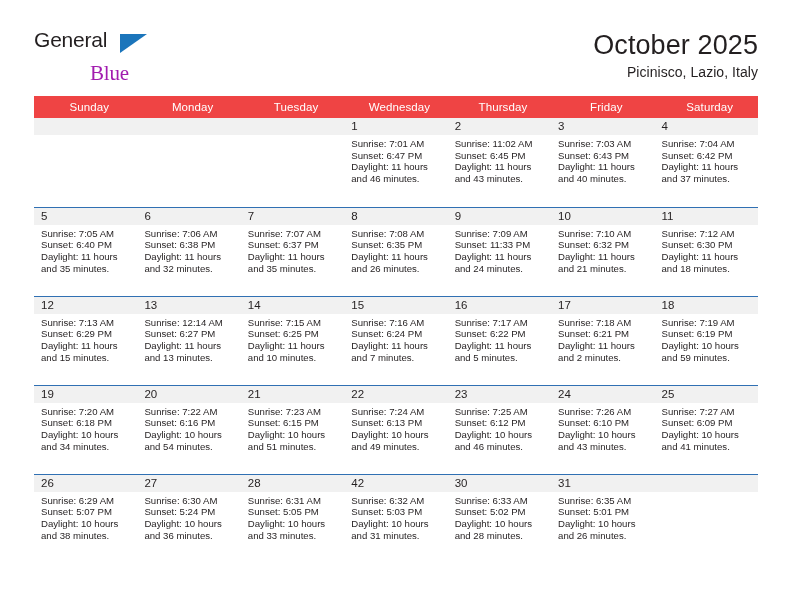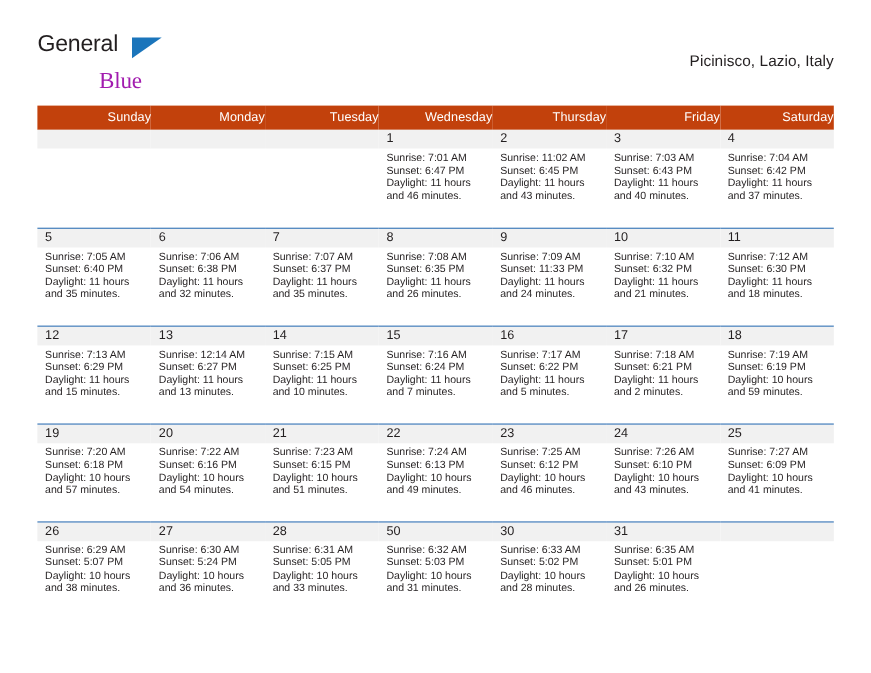--- a/index.html
+++ b/index.html
@@ -68,37 +68,37 @@
   .month-title {
     font-size: 27px;
     font-weight: normal;
     color: #231f20;
     line-height: 1.12;
     letter-spacing: 0.1px;
   }
   .location {
     font-size: 14px;
     color: #231f20;
-    margin-top: 17px;
+    margin-top: 4px;
     letter-spacing: 0.05px;
   }
 
   
   .calendar {
     margin: 16px 34px 0 34px;
     width: 724px;
     border-collapse: collapse;
     table-layout: fixed;
   }
   .calendar th {
-    background: #c2410c;
+    background: #ef4444;
     color: #ffffff;
     font-size: 11.5px;
     font-weight: normal;
-    text-align: right;
+    text-align: center;
     padding: 5px 0 5px 7px;
     height: 18px;
     box-sizing: border-box;
     letter-spacing: 0.1px;
   }
   .week-row > td {
     vertical-align: top;
     padding: 0;
     border-top: 1.6px solid #3070b3;
     height: 89px;
@@ -134,20 +134,21 @@
 
 <div class="page">
 
   <div class="header">
     <div class="logo">
       <span class="logo-general">General</span>
       <span class="logo-triangle"></span>
       <span class="logo-blue">Blue</span>
     </div>
     <div class="title-block">
+      <div class="month-title">October 2025</div>
       <div class="location">Picinisco, Lazio, Italy</div>
     </div>
   </div>
 
   <table class="calendar">
     <thead>
       <tr>
         <th>Sunday</th>
         <th>Monday</th>
         <th>Tuesday</th>
@@ -357,21 +358,21 @@
         </td>
       </tr>
 
       <tr class="week-row">
         <td>
           <div class="daynum">19</div>
           <div class="info">
             <div>Sunrise: 7:20 AM</div>
             <div>Sunset: 6:18 PM</div>
             <div>Daylight: 10 hours</div>
-            <div>and 57 minutes.</div>
+            <div>and 34 minutes.</div>
           </div>
         </td>
         <td>
           <div class="daynum">20</div>
           <div class="info">
             <div>Sunrise: 7:22 AM</div>
             <div>Sunset: 6:16 PM</div>
             <div>Daylight: 10 hours</div>
             <div>and 54 minutes.</div>
           </div>
@@ -445,21 +446,21 @@
         <td>
           <div class="daynum">28</div>
           <div class="info">
             <div>Sunrise: 6:31 AM</div>
             <div>Sunset: 5:05 PM</div>
             <div>Daylight: 10 hours</div>
             <div>and 33 minutes.</div>
           </div>
         </td>
         <td>
-          <div class="daynum">50</div>
+          <div class="daynum">42</div>
           <div class="info">
             <div>Sunrise: 6:32 AM</div>
             <div>Sunset: 5:03 PM</div>
             <div>Daylight: 10 hours</div>
             <div>and 31 minutes.</div>
           </div>
         </td>
         <td>
           <div class="daynum">30</div>
           <div class="info">

